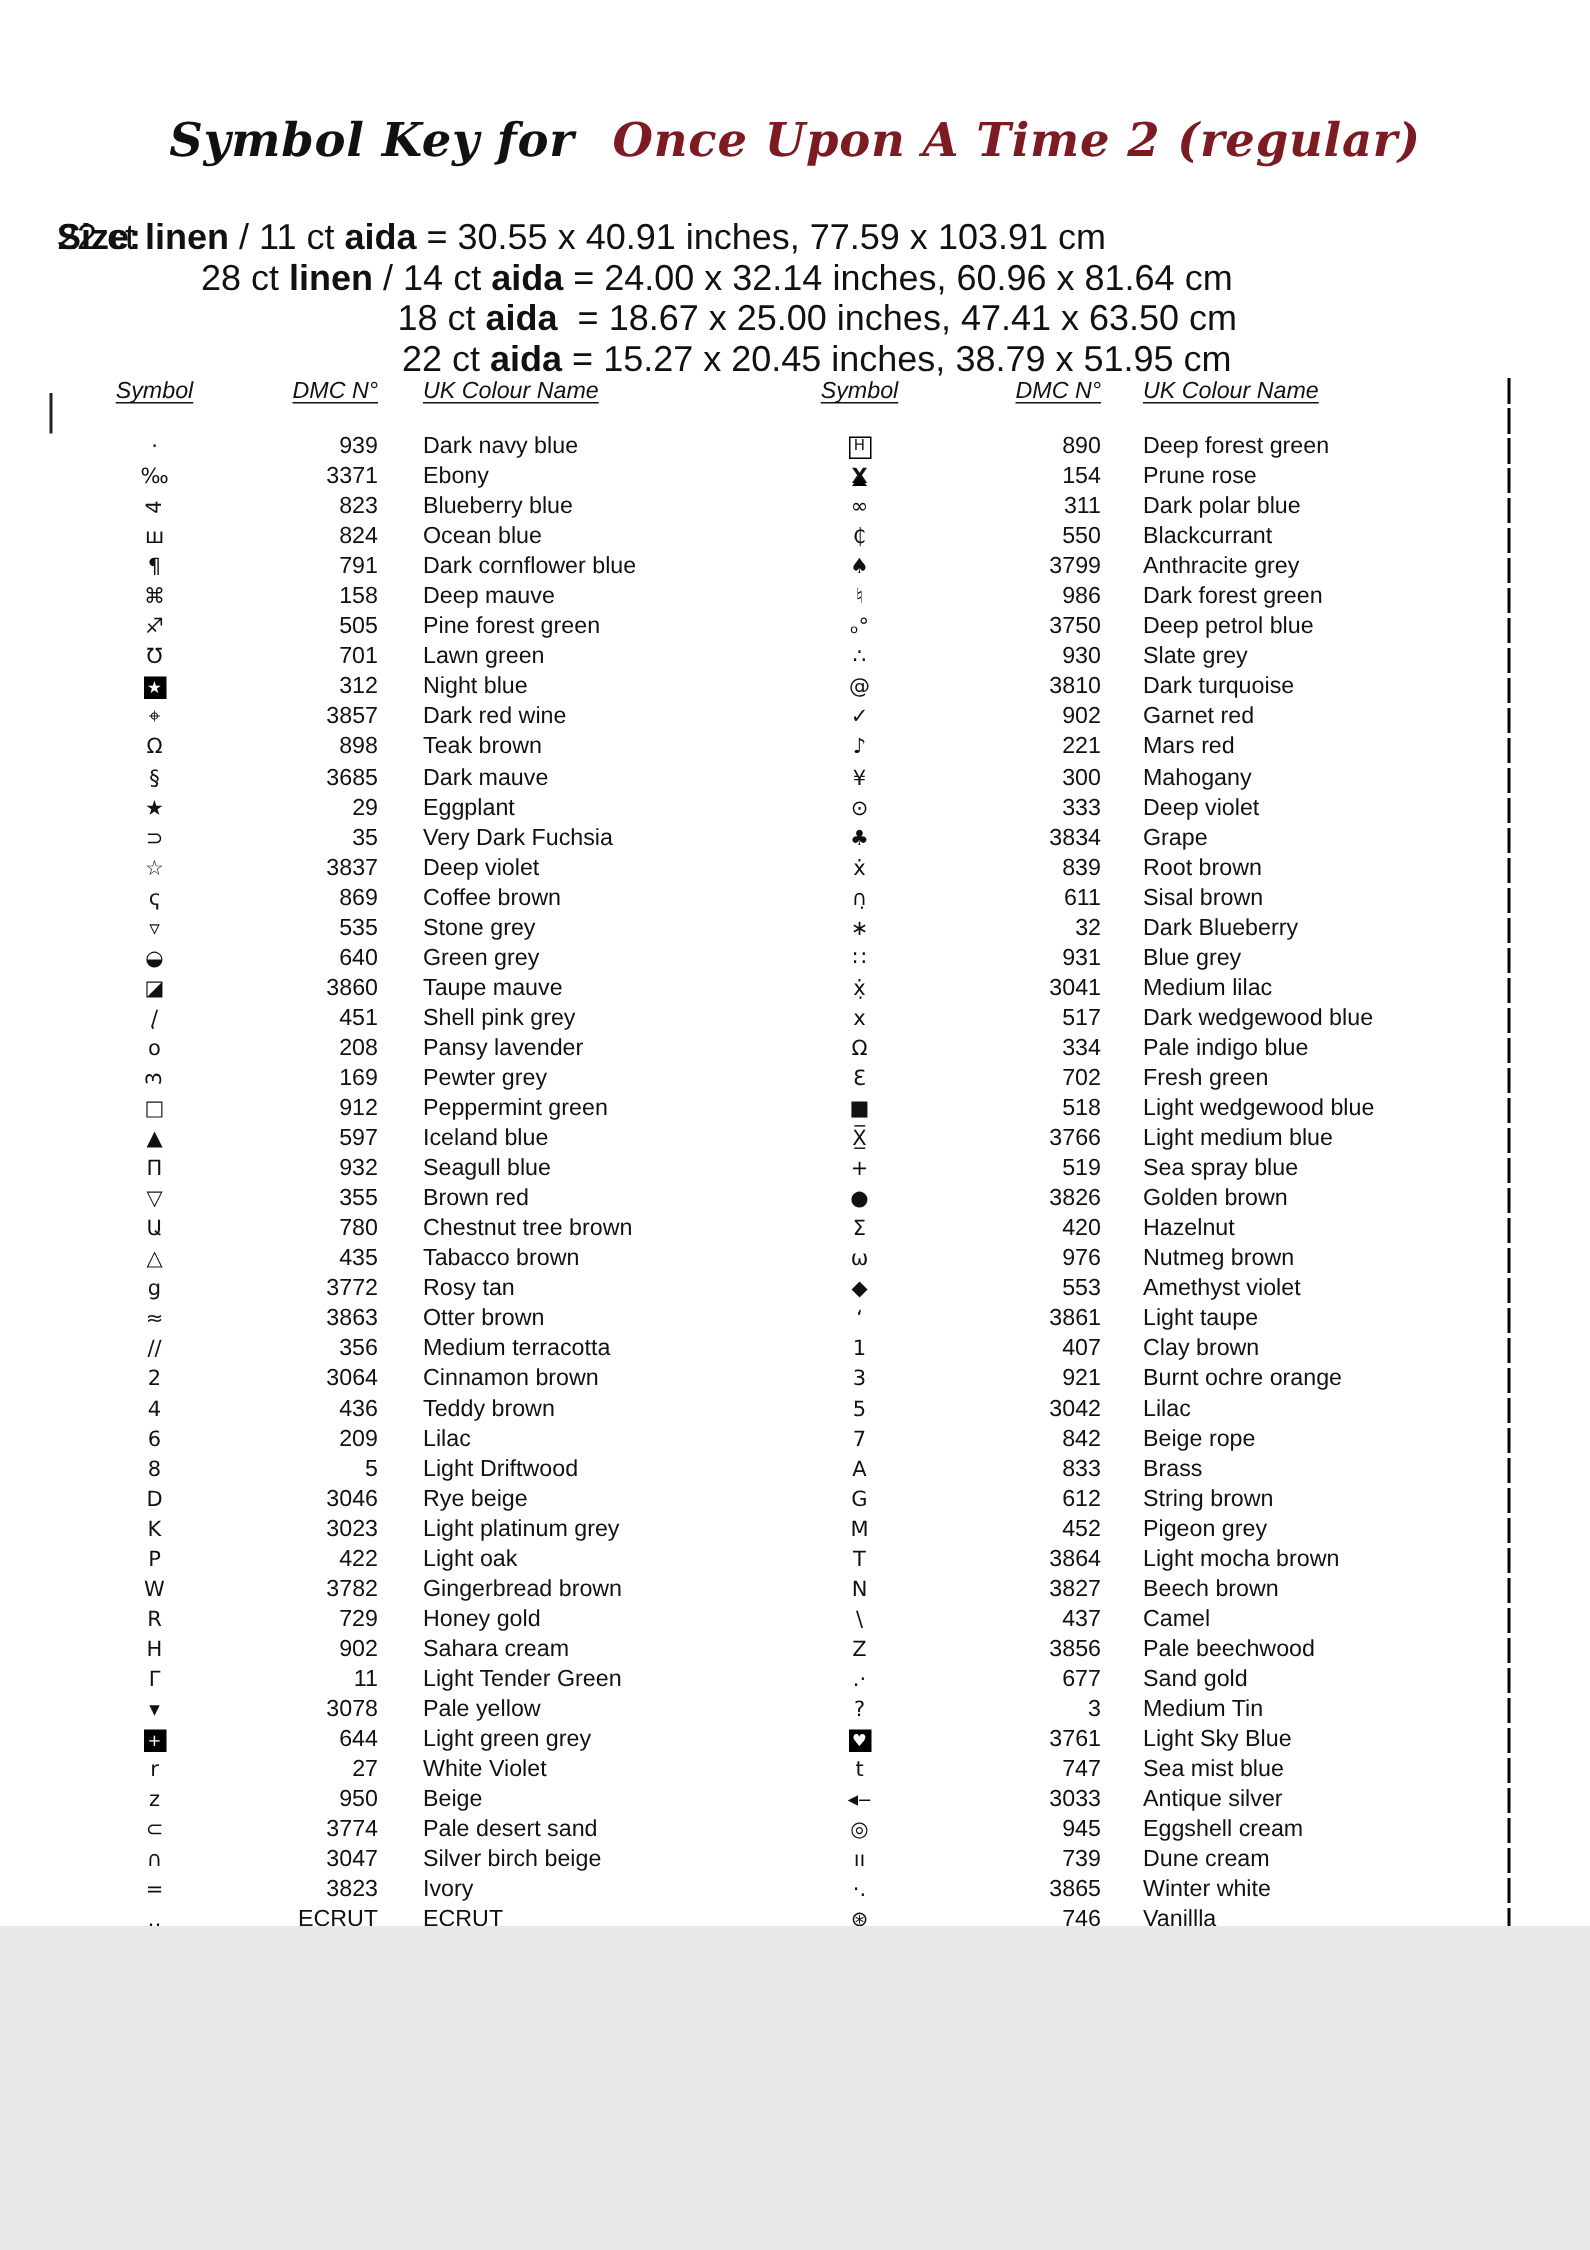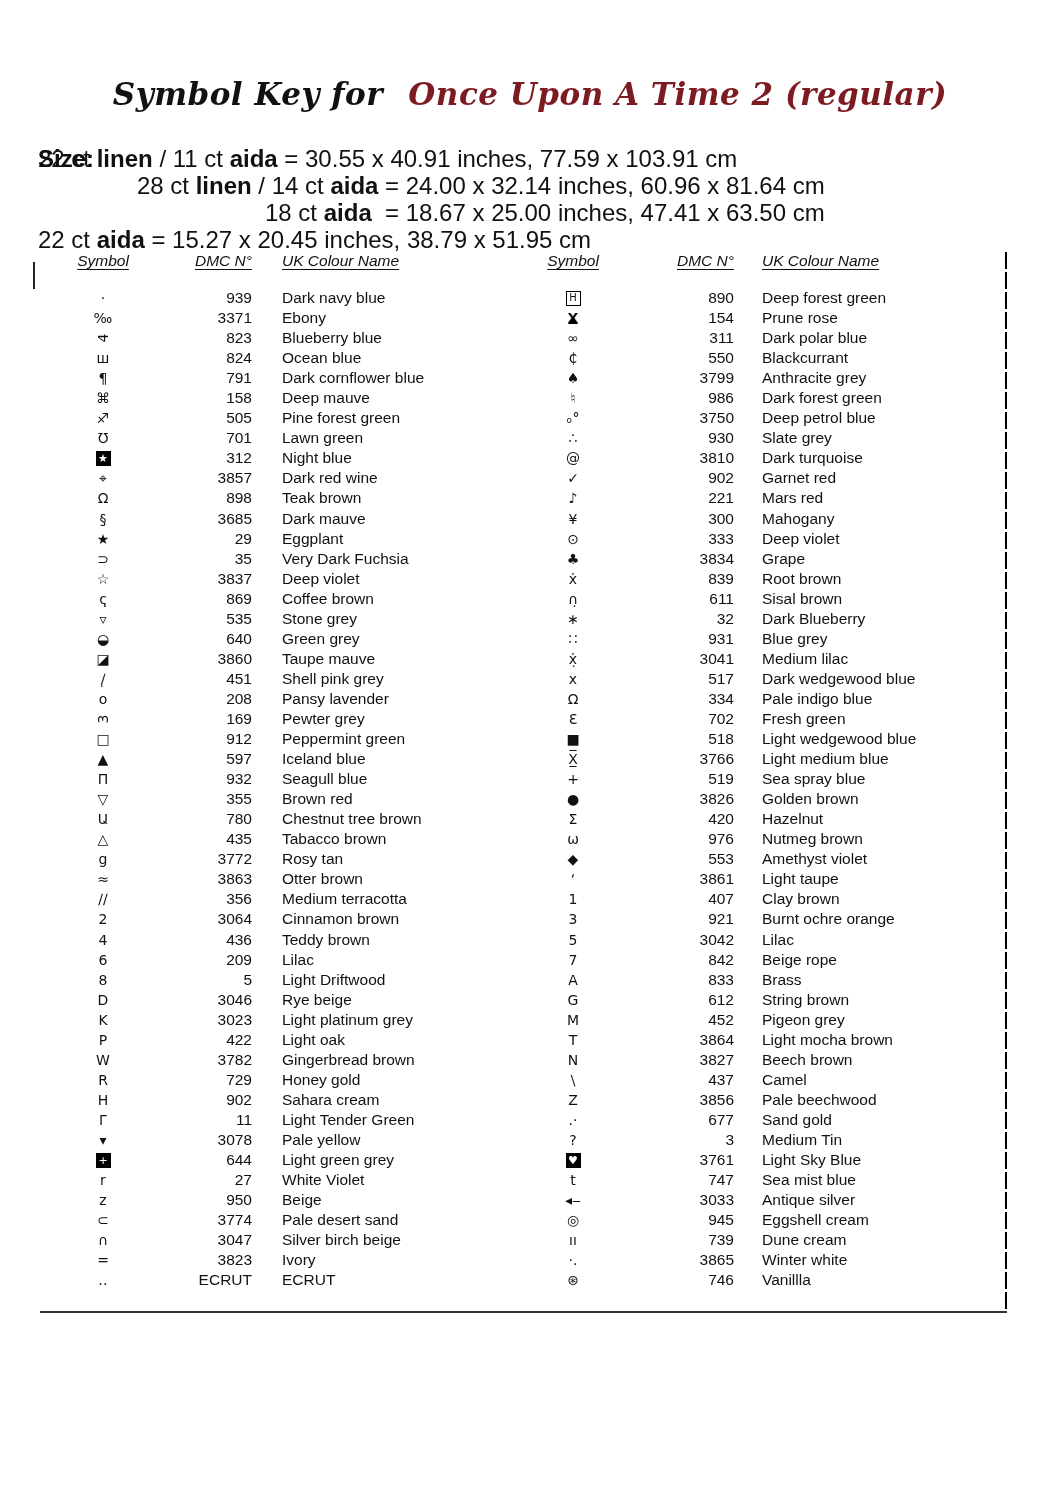--- a/index.html
+++ b/index.html
@@ -1,36 +1,36 @@
 <!DOCTYPE html>
 <html><head>
 <meta charset="utf-8">
 <style>
   html,body{margin:0;padding:0;background:#e8e8e8;}
-  .page{position:relative;width:1060px;height:1500px;background:#ffffff;margin:0 auto;
+  .page{position:relative;width:1060px;height:1284px;background:#ffffff;margin:0 auto;
         font-family:"Liberation Sans",sans-serif;color:#111;overflow:hidden;}
 
   
   .title{position:absolute;top:76px;left:0;width:100%;text-align:center;
          font-family:"DejaVu Serif",serif;font-style:italic;font-weight:bold;font-size:31px;
          letter-spacing:.5px;white-space:nowrap;}
   .title .t-name{color:#7d1b22;margin-left:14px;}
 
   
   .fabric-line{position:absolute;top:117px;left:38px;font-size:19px;white-space:nowrap;}
   .fabric-line span{white-space:pre;}
   .b{font-weight:bold;}
   .size-block{position:absolute;top:145px;left:38px;font-size:24px;line-height:27px;}
   .size-label{position:absolute;left:0;top:0;font-weight:bold;}
   .size-line{white-space:nowrap;}
   .size-line span{white-space:pre;}
   .sl1{}
-  .sl2{margin-left:60px;text-align:right;}
+  .sl2{margin-left:96px;}
   .sl3{margin-left:227px;}
-  .sl4{}
+  .sl4{margin-left:230px;}
 
   
   .tick-left{position:absolute;left:33px;top:262px;width:2px;height:27px;background:#222;}
   .vrule{position:absolute;left:1005px;top:252px;width:2px;height:1060px;
          background:repeating-linear-gradient(to bottom,#000 0 17px,#fff 17px 20px);}
   .hrule{position:absolute;left:40px;top:1311px;width:967px;height:2px;background:#333;}
 
   
   .tgroup{position:absolute;top:250px;}
   .tgroup.left{left:70px;width:430px;}

